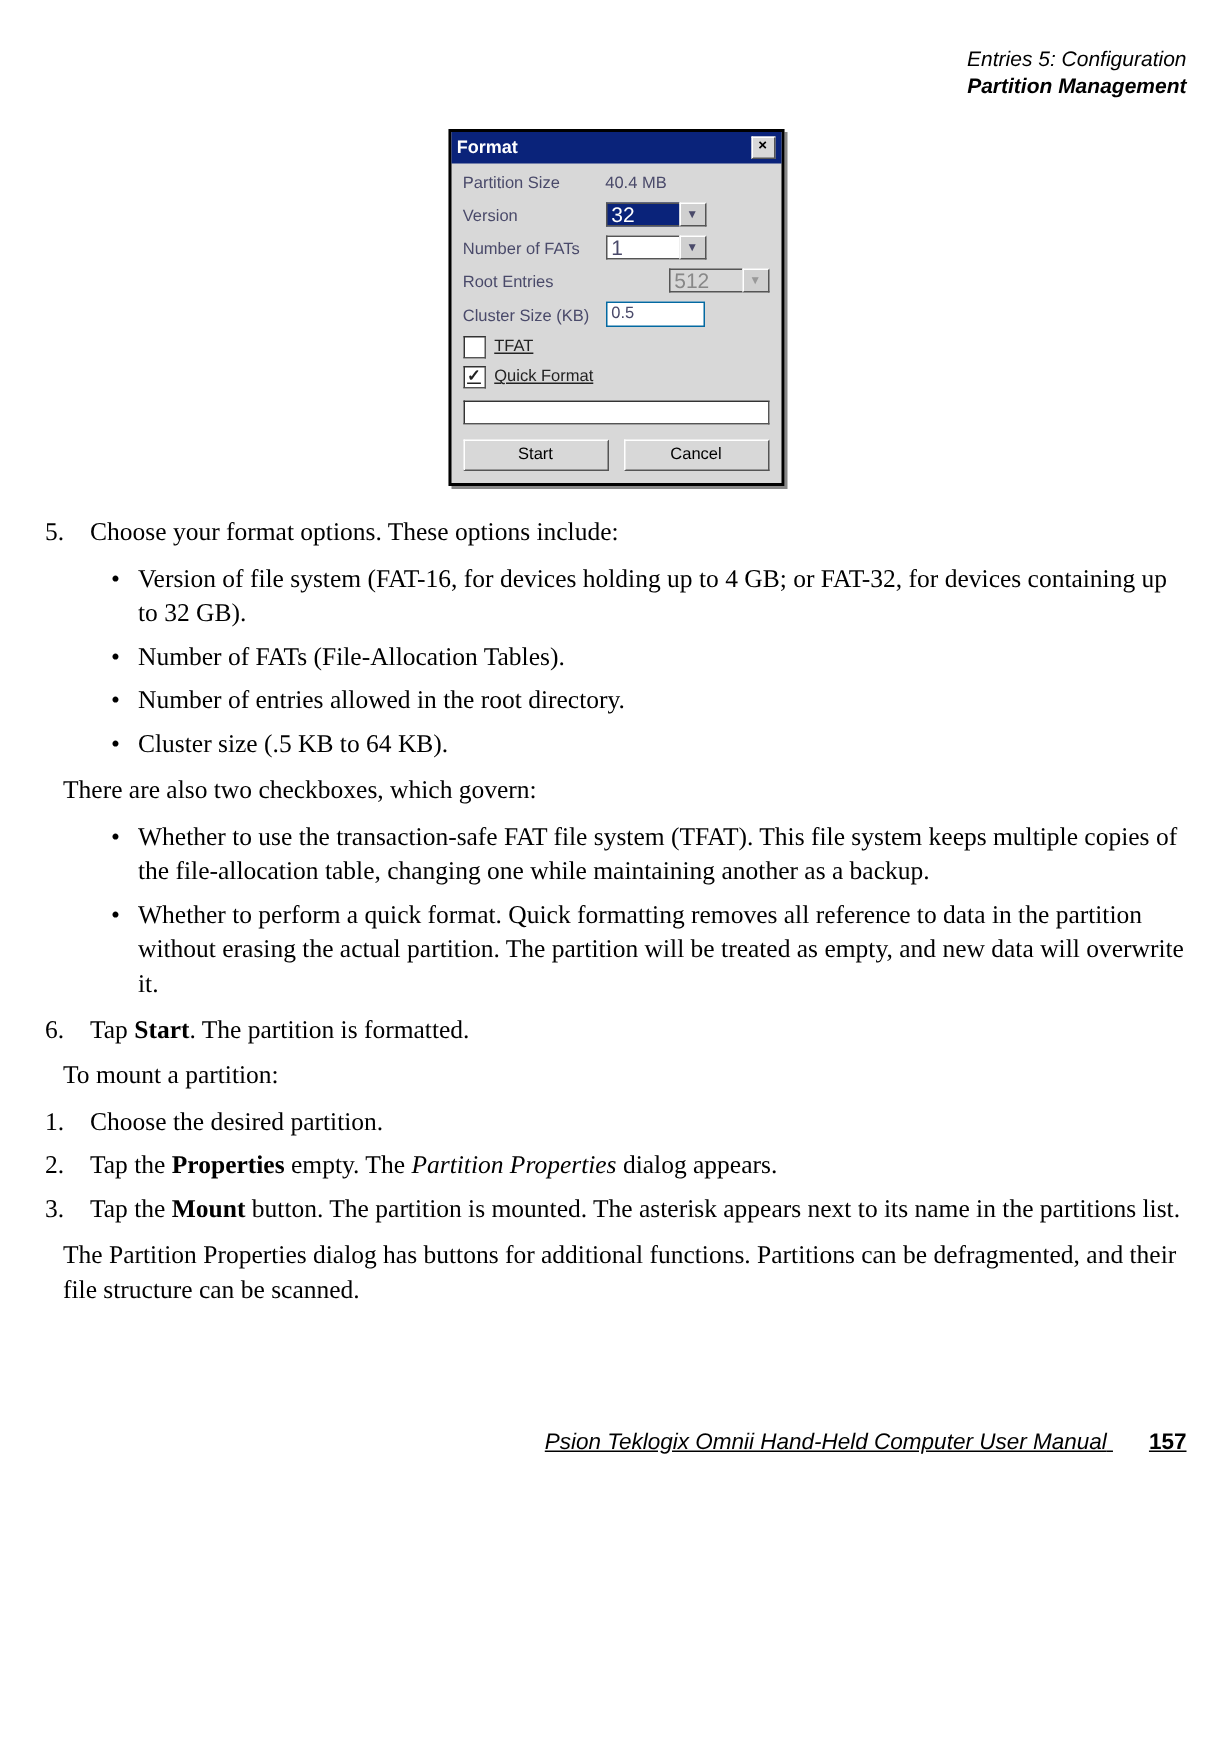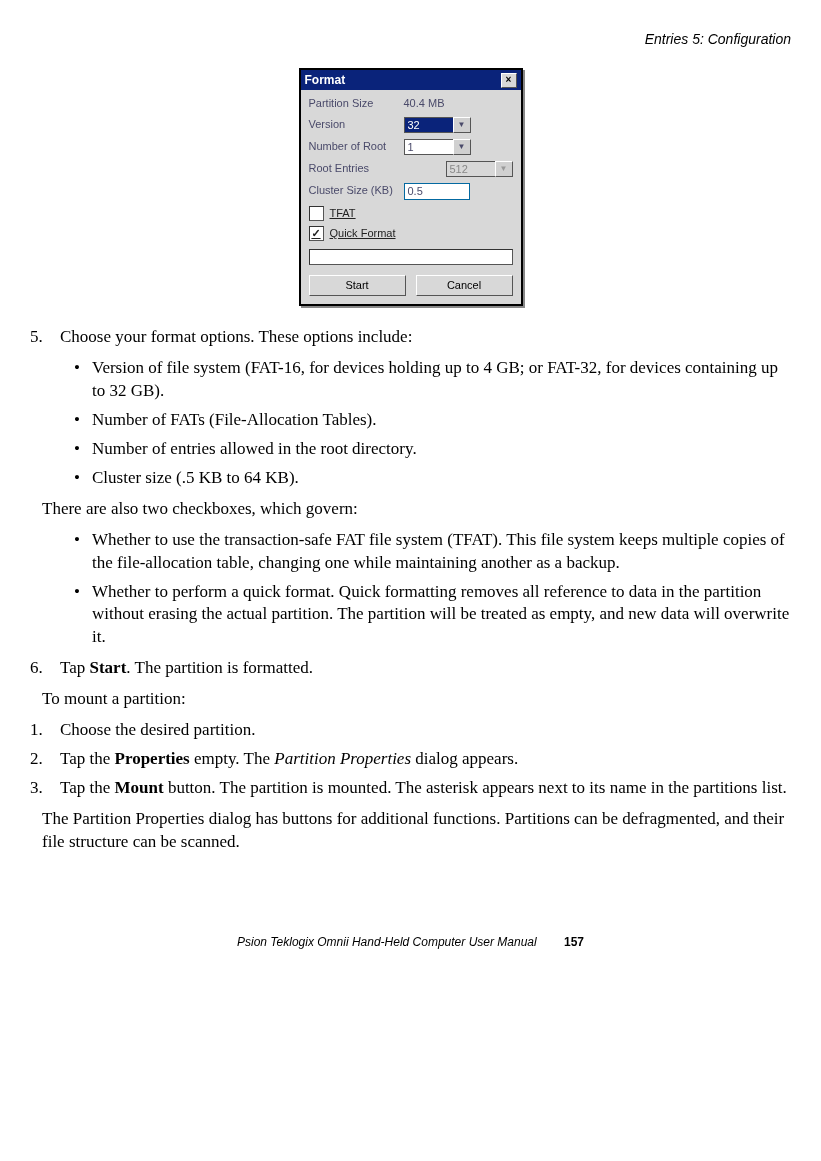--- a/index.html
+++ b/index.html
@@ -60,42 +60,42 @@
     font-size: 10px;
     font-weight: bold;
     font-family: Arial;
     line-height: 1;
   }
   .dialog-body {
     padding: 6px 8px 8px 8px;
   }
   .form-row {
     display: flex;
-    align-items: flex-start;
+    align-items: flex-end;
     margin-bottom: 6px;
     color: #4a4a6a;
   }
   .form-row .lbl {
     width: 95px;
   }
   .form-row .val {
     flex: 1;
   }
   .combo {
     display: flex;
     align-items: stretch;
     height: 16px;
   }
   .combo-input {
     width: 42px;
     border: 1px solid #555;
     border-right: none;
     background: #fff;
     padding: 0 3px;
-    font-size: 11px;
+    font-size: 14px;
     line-height: 14px;
     font-family: Tahoma, Arial, sans-serif;
   }
   .combo-input.selected {
     background: #0a237a;
     color: #fff;
   }
   .combo-input.disabled {
     background: #d8d8d8;
     color: #888;
@@ -203,36 +203,38 @@
   .bullet-item .txt {
     flex: 1;
   }
   .para {
     margin: 0 0 8px 12px;
   }
   .bold { font-weight: bold; }
   .ital { font-style: italic; }
   .footer {
     margin-top: 80px;
-    text-align: center;
+    text-align: right;
     font-family: Arial, sans-serif;
-    font-size: 12px;
+    font-size: 15px;
     font-style: italic;
+    text-decoration: underline;
   }
   .footer .pn {
     font-weight: bold;
     font-style: normal;
     margin-left: 24px;
   }
 </style>
 </head>
 <body>
 
 <div class="header">
   <div>Entries 5: Configuration</div>
+  <div class="line2">Partition Management</div>
 </div>
 
 <div class="dialog-container">
   <div class="dialog">
     <div class="titlebar">
       <span>Format</span>
       <span class="close-btn">×</span>
     </div>
     <div class="dialog-body">
       <div class="form-row">
@@ -242,21 +244,21 @@
       <div class="form-row">
         <span class="lbl">Version</span>
         <span class="combo">
           <span class="combo-input selected">32</span>
           <span class="combo-btn">
               <span>▼</span>
             </span>
         </span>
       </div>
       <div class="form-row">
-        <span class="lbl">Number of Root</span>
+        <span class="lbl">Number of FATs</span>
         <span class="combo">
           <span class="combo-input">1</span>
           <span class="combo-btn">
               <span>▼</span>
             </span>
         </span>
       </div>
       <div class="form-row">
         <span class="lbl">Root Entries</span>
         <span class="combo">

